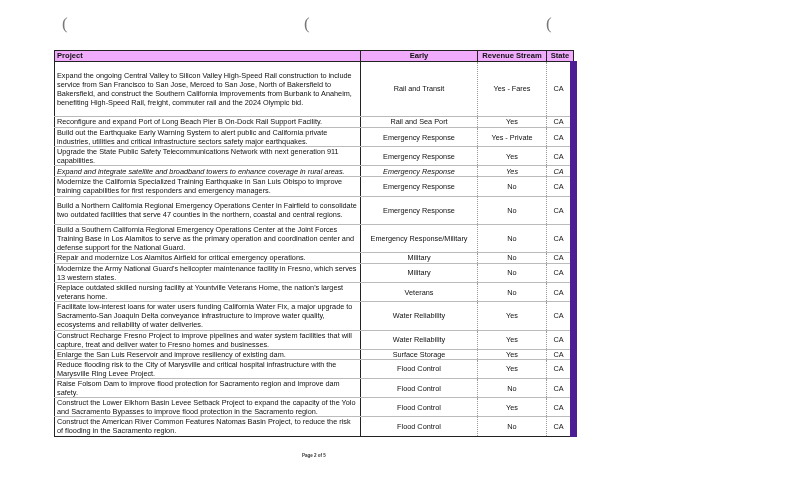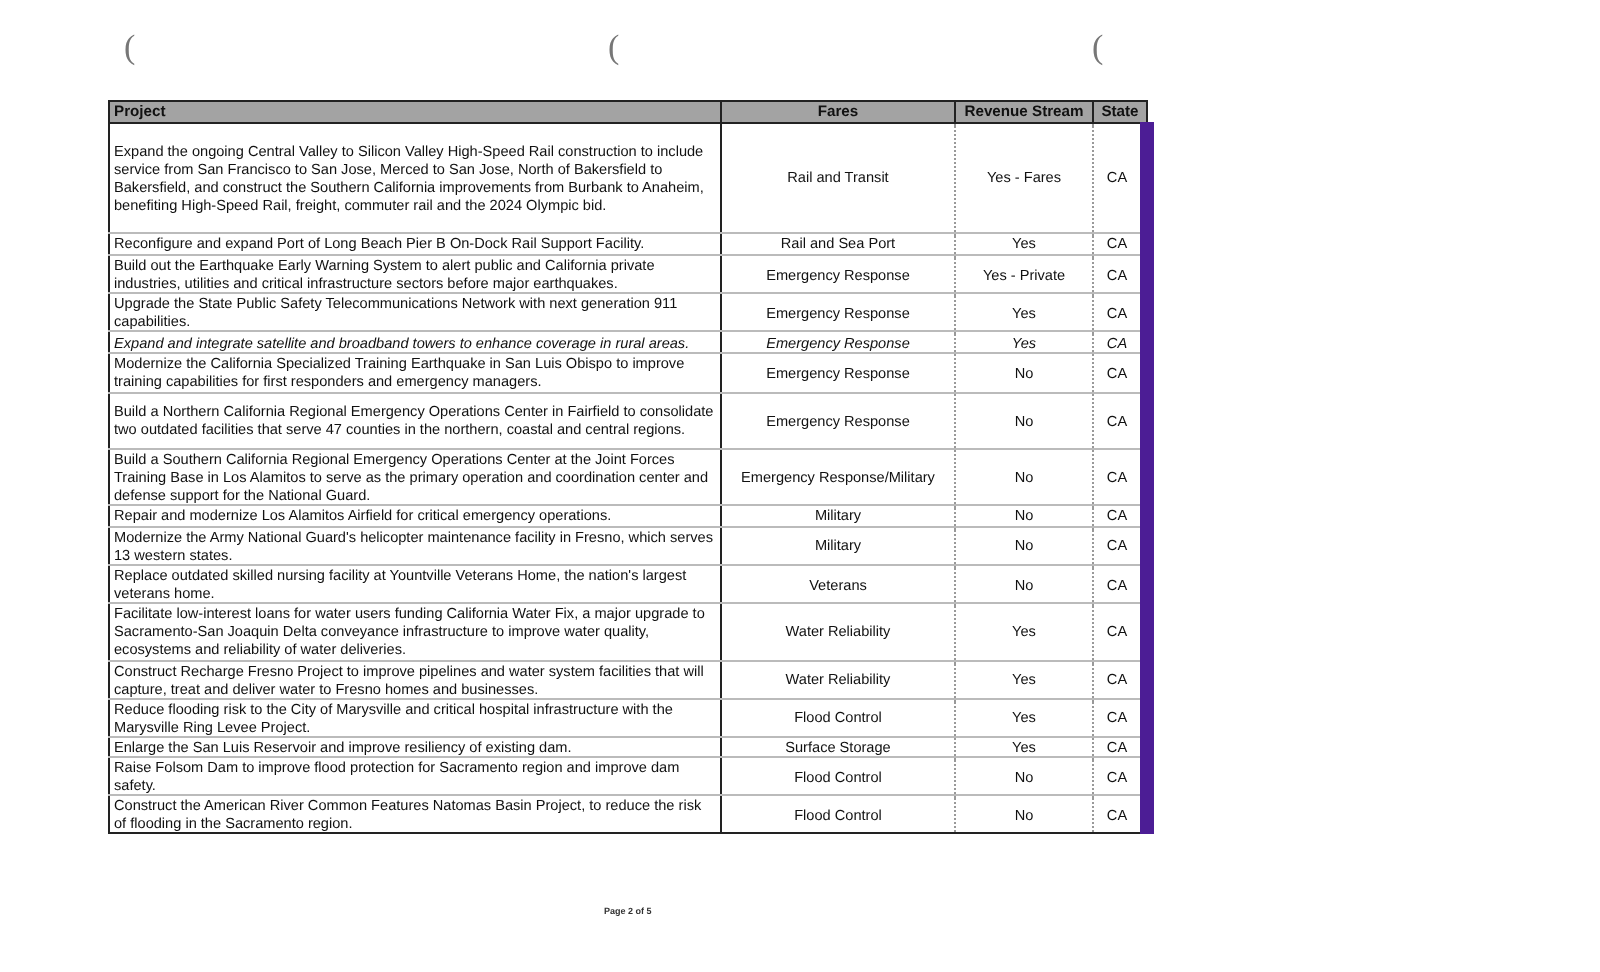--- a/index.html
+++ b/index.html
@@ -1,20 +1,20 @@
 <!DOCTYPE html>
 <html><head>
 <meta charset="utf-8">
 <style>
   html, body { margin: 0; padding: 0; background: #ffffff; }
   body { width: 800px; height: 486px; position: relative; overflow: hidden; font-family: "Liberation Sans", sans-serif; color: #111; }
   .paren { position: absolute; top: 14px; font-family: "Liberation Serif", serif; font-size: 17px; color: #777; }
   #tbl { position: absolute; left: 54px; top: 50px; width: 519px; border-collapse: collapse; table-layout: fixed; font-size: 7.3px; line-height: 9.1px; }
   #tbl th, #tbl td { border: 1px solid #222; padding: 0 2px; vertical-align: middle; }
-  #tbl th { font-weight: bold; height: 10px; background: #a3a3a3; font-size: 7.6px; }
+  #tbl th { font-weight: bold; height: 10px; background: #f0abfc; font-size: 7.6px; }
   #tbl th.proj { text-align: left; }
   #tbl th.c { text-align: center; }
   #tbl td.proj { text-align: left; }
   #tbl td.c { text-align: center; }
   #tbl tr.body td { border-top: 1px solid #bbb; border-bottom: 1px solid #bbb; }
   #tbl td.sec, #tbl td.rev, #tbl td.st { border-left: 1px dotted #999; border-right: 1px dotted #999; }
   #tbl td.st { border-right: 7px solid #4c1d95; }
   #tbl td.proj { border-left: 1px solid #222; }
   #tbl tr:last-child td { border-bottom: 1px solid #222; }
   .footer { position: absolute; left: 302px; top: 453px; font-size: 4.5px; font-weight: bold; color: #333; }
@@ -29,40 +29,40 @@
 <table id="tbl">
   <colgroup>
     <col style="width:306px">
     <col style="width:117px">
     <col style="width:69px">
     <col style="width:27px">
   </colgroup>
   <thead>
     <tr>
       <th class="proj">Project</th>
-      <th class="c">Fares</th>
+      <th class="c">Early</th>
       <th class="c">Revenue Stream</th>
       <th class="c">State</th>
     </tr>
   </thead>
   <tbody id="tbody">
       <tr class="body" style="height: 55px;">
         <td class="proj">Expand the ongoing Central Valley to Silicon Valley High-Speed Rail construction to include service from San Francisco to San Jose, Merced to San Jose, North of Bakersfield to Bakersfield, and construct the Southern California improvements from Burbank to Anaheim, benefiting High-Speed Rail, freight, commuter rail and the 2024 Olympic bid.</td>
         <td class="c sec">Rail and Transit</td>
         <td class="c rev">Yes - Fares</td>
         <td class="c st">CA</td>
       </tr>
       <tr class="body" style="height: 11px; margin-top: 12px;">
         <td class="proj">Reconfigure and expand Port of Long Beach Pier B On-Dock Rail Support Facility.</td>
         <td class="c sec">Rail and Sea Port</td>
         <td class="c rev">Yes</td>
         <td class="c st">CA</td>
       </tr>
       <tr class="body" style="height: 19px;">
-        <td class="proj">Build out the Earthquake Early Warning System to alert public and California private industries, utilities and critical infrastructure sectors before major earthquakes.</td>
+        <td class="proj">Build out the Earthquake Early Warning System to alert public and California private industries, utilities and critical infrastructure sectors safety major earthquakes.</td>
         <td class="c sec">Emergency Response</td>
         <td class="c rev">Yes - Private</td>
         <td class="c st">CA</td>
       </tr>
       <tr class="body" style="height: 19px; margin-left: 24px;">
         <td class="proj">Upgrade the State Public Safety Telecommunications Network with next generation 911 capabilities.</td>
         <td class="c sec">Emergency Response</td>
         <td class="c rev">Yes</td>
         <td class="c st">CA</td>
       </tr>
@@ -113,36 +113,42 @@
         <td class="c sec">Water Reliability</td>
         <td class="c rev">Yes</td>
         <td class="c st">CA</td>
       </tr>
       <tr class="body" style="height: 19px;">
         <td class="proj">Construct Recharge Fresno Project to improve pipelines and water system facilities that will capture, treat and deliver water to Fresno homes and businesses.</td>
         <td class="c sec">Water Reliability</td>
         <td class="c rev">Yes</td>
         <td class="c st">CA</td>
       </tr>
-      <tr class="body" style="height: 19px;">
-        <td class="proj">Reduce flooding risk to the City of Marysville and critical hospital infrastructure with the Marysville Ring Levee Project.</td>
-        <td class="c sec">Flood Control</td>
-        <td class="c rev">Yes</td>
-        <td class="c st">CA</td>
-      </tr>
       <tr class="body" style="height: 10px;">
         <td class="proj">Enlarge the San Luis Reservoir and improve resiliency of existing dam.</td>
         <td class="c sec">Surface Storage</td>
         <td class="c rev">Yes</td>
         <td class="c st">CA</td>
       </tr>
       <tr class="body" style="height: 19px;">
+        <td class="proj">Reduce flooding risk to the City of Marysville and critical hospital infrastructure with the Marysville Ring Levee Project.</td>
+        <td class="c sec">Flood Control</td>
+        <td class="c rev">Yes</td>
+        <td class="c st">CA</td>
+      </tr>
+      <tr class="body" style="height: 19px;">
         <td class="proj">Raise Folsom Dam to improve flood protection for Sacramento region and improve dam safety.</td>
         <td class="c sec">Flood Control</td>
         <td class="c rev">No</td>
+        <td class="c st">CA</td>
+      </tr>
+      <tr class="body" style="height: 19px;">
+        <td class="proj">Construct the Lower Elkhorn Basin Levee Setback Project to expand the capacity of the Yolo and Sacramento Bypasses to improve flood protection in the Sacramento region.</td>
+        <td class="c sec">Flood Control</td>
+        <td class="c rev">Yes</td>
         <td class="c st">CA</td>
       </tr>
       <tr class="body" style="height: 19px;">
         <td class="proj">Construct the American River Common Features Natomas Basin Project, to reduce the risk of flooding in the Sacramento region.</td>
         <td class="c sec">Flood Control</td>
         <td class="c rev">No</td>
         <td class="c st">CA</td>
       </tr>
     </tbody>
 </table>

